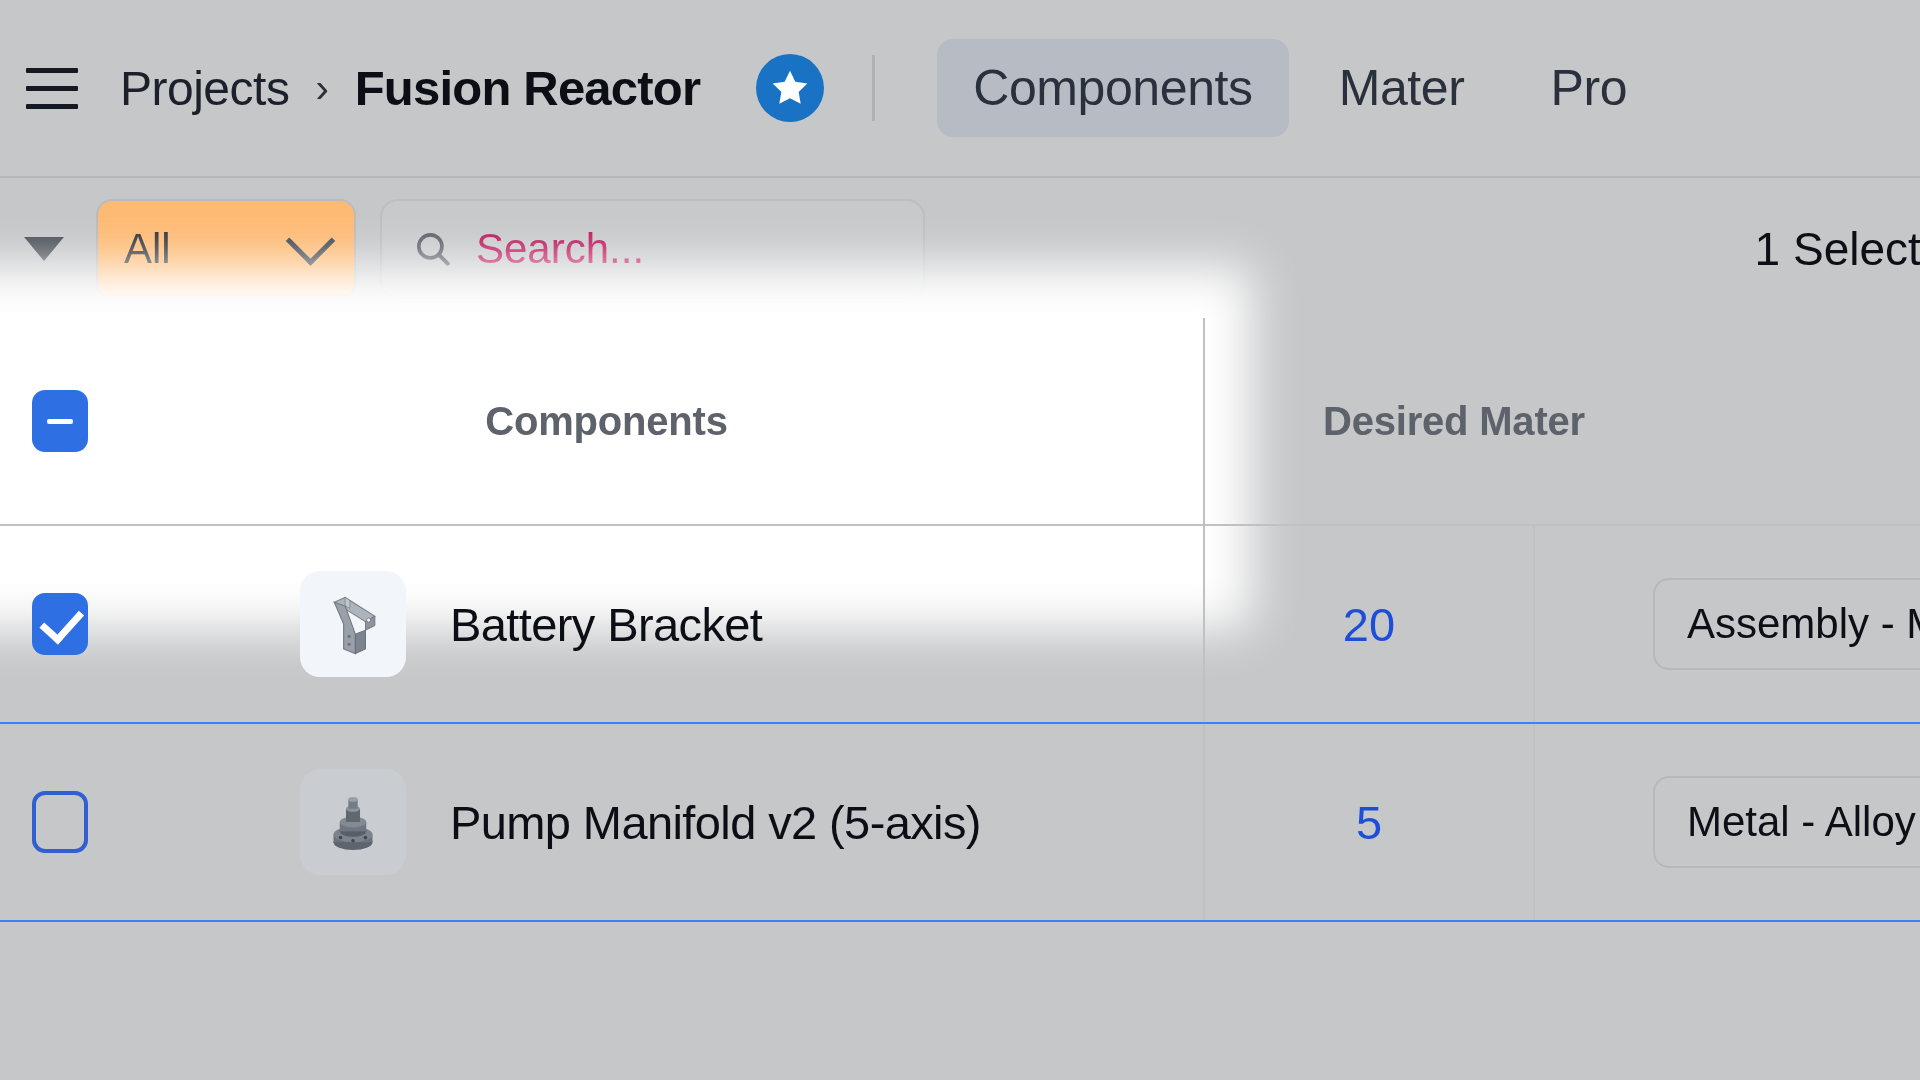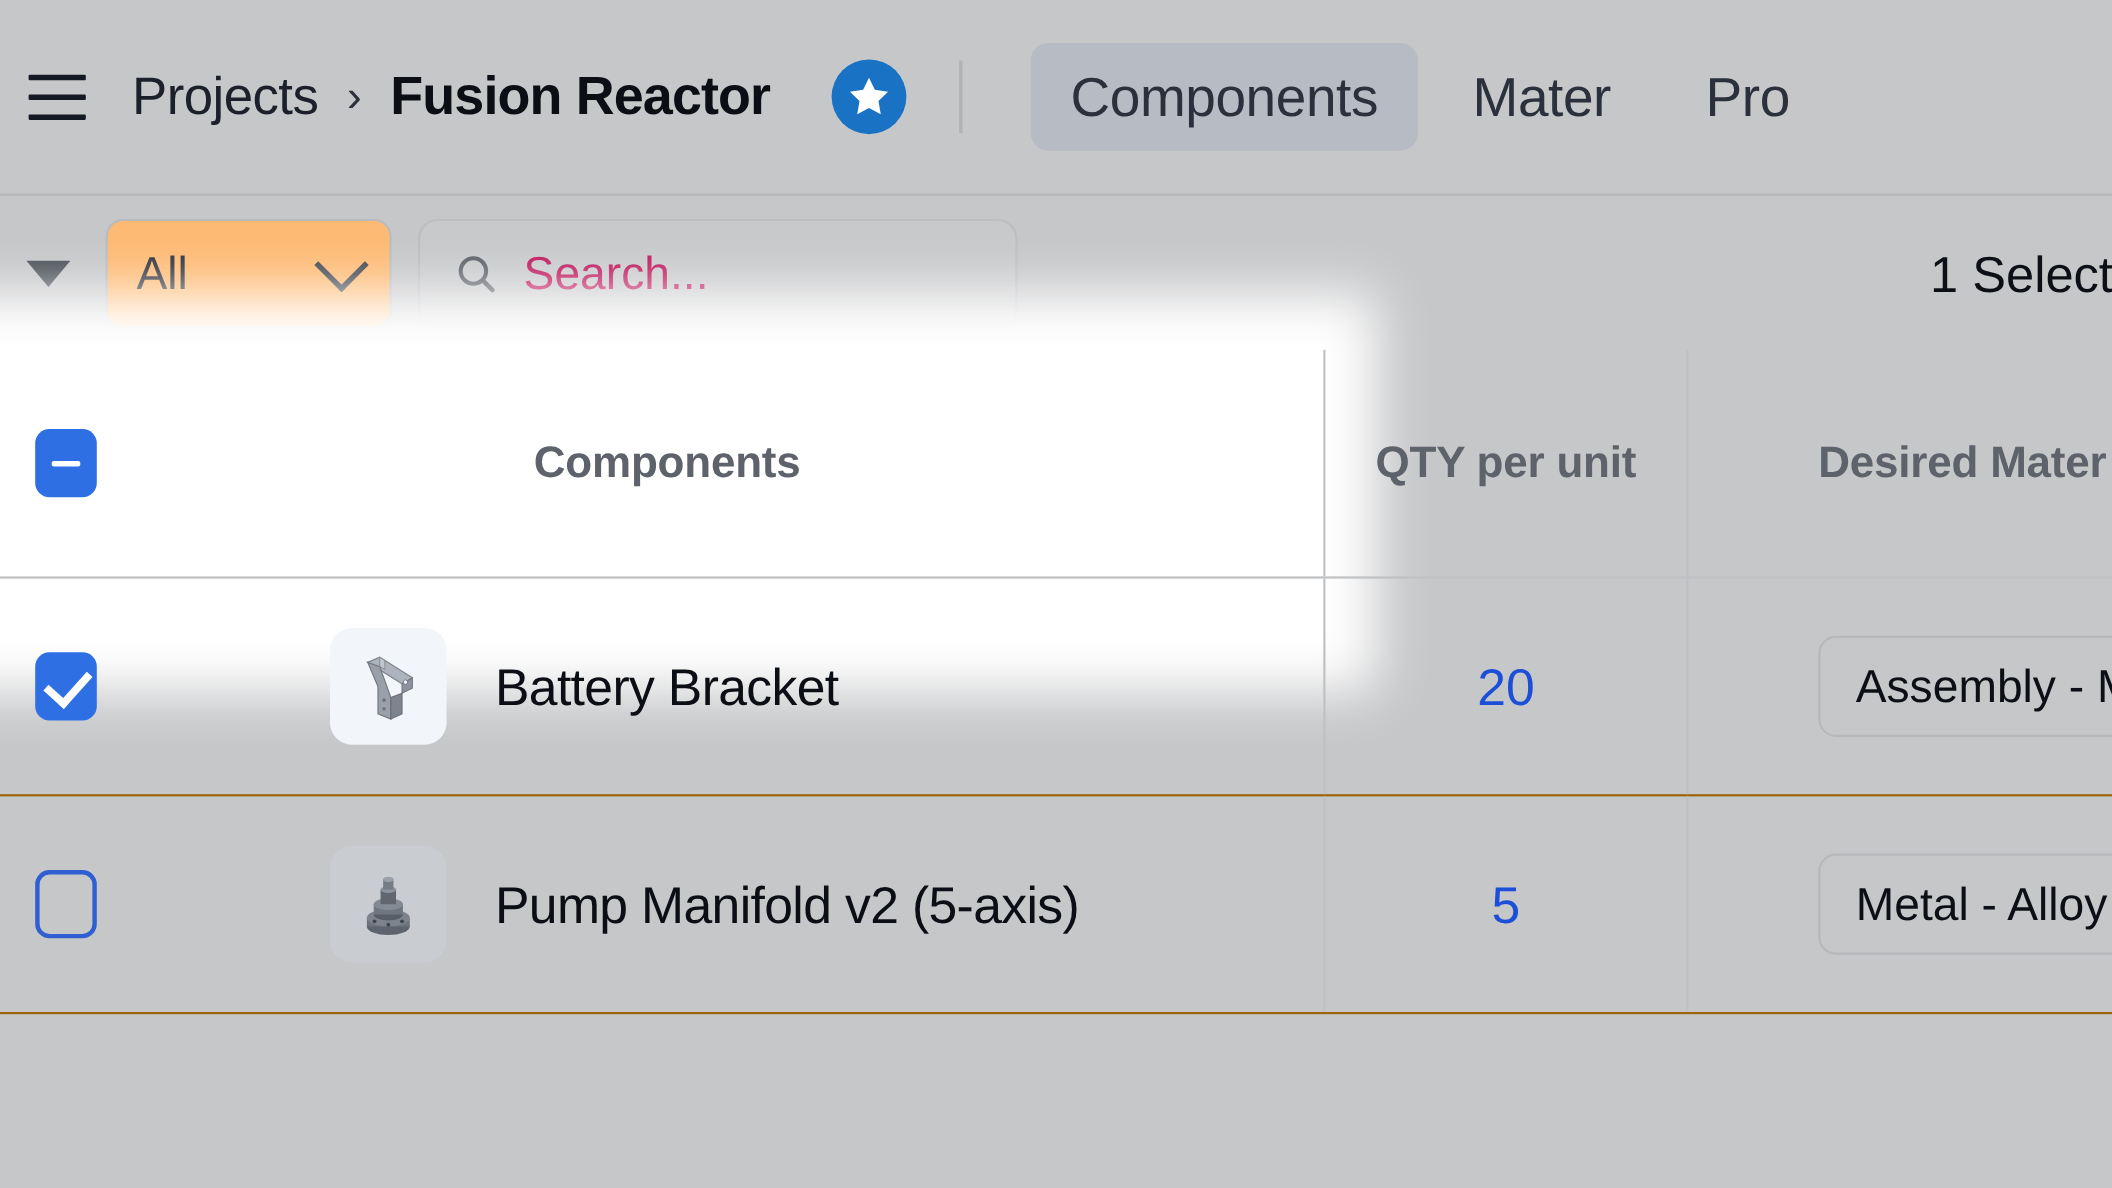--- a/index.html
+++ b/index.html
@@ -203,21 +203,21 @@
     display: flex;
     align-items: center;
     box-sizing: border-box;
     position: relative;
   }
 
   .trow.header { height: 208px; }
   .trow.body   { height: 198px; }
 
   .trow.header { border-bottom: 2px solid #bfc1c3; }
-  .trow.body   { border-bottom: 2px solid #a16207; }
+  .trow.body   { border-bottom: 2px solid #3b82f6; }
 
   .cell-check {
     width: 120px;
     display: flex;
     align-items: center;
     justify-content: center;
     flex: none;
   }
 
   .cell-comp {
@@ -413,23 +413,20 @@
   <div class="table table-layer">
 
     <div class="trow header">
       <div class="cell-check">
         <div class="checkbox indeterminate">
           <span class="cb-dash"></span>
         </div>
       </div>
       <div class="cell-comp">
         <span class="th">Components</span>
-      </div>
-      <div class="cell-qty">
-        <span class="th">QTY per unit</span>
       </div>
       <div class="cell-mat">
         <span class="th">Desired Mater</span>
       </div>
     </div>
 
     <div class="trow body">
       <div class="cell-check">
         <div class="checkbox checked">
           <span class="cb-tick"></span>

